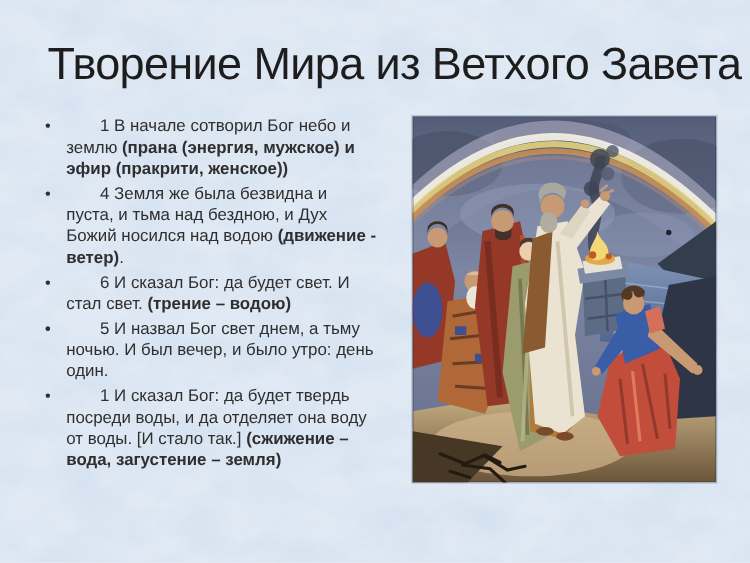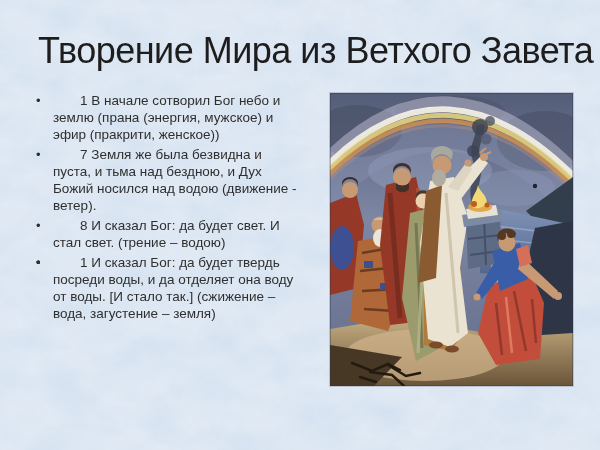--- a/index.html
+++ b/index.html
@@ -7,21 +7,21 @@
   .slide{position:relative;width:600px;height:450px;overflow:hidden;background:#cdddee;}
   .bg-texture{position:absolute;left:0;top:0;width:600px;height:450px;}
   .title{position:absolute;left:38px;top:30px;width:545px;margin:0;
          font-size:36px;font-weight:400;letter-spacing:-0.5px;color:#1d1d1d;
          font-family:"Liberation Sans",sans-serif;white-space:nowrap;}
   .bullets{position:absolute;left:0;top:92px;width:315px;}
   .bullet-item{position:relative;padding-left:53px;padding-right:12px;text-indent:27px;
                font-size:13.5px;line-height:17px;margin-bottom:3px;color:#2f2f2f;
                white-space:pre-wrap;}
   .bullet-item .dot{position:absolute;left:36px;top:0;text-indent:0;font-size:13px;}
-  .bullet-item .b{font-weight:400;text-align:center;}
+  .bullet-item .b{font-weight:700;text-align:center;}
   .painting{position:absolute;left:330px;top:93px;width:243px;height:293px;margin:0;
             box-shadow:0 0 0 1px rgba(120,130,150,.35);}
   .painting svg{display:block;width:100%;height:100%;}
 </style>
 </head>
 <body>
 
 <div class="slide">
 
   <svg class="bg-texture" width="600" height="450">
@@ -35,24 +35,24 @@
     </filter>
     <rect width="600" height="450" fill="#cdddee"></rect>
     <rect width="600" height="450" filter="url(#paperNoise)" opacity="0.45"></rect>
     <rect width="600" height="450" filter="url(#paperNoise2)" opacity="0.18"></rect>
   </svg>
 
   <h1 class="title">Творение Мира из Ветхого Завета</h1>
 
   <div class="bullets">
       <div class="bullet-item"><span class="dot">•</span><span>1 В начале сотворил Бог небо и землю </span><span class="b">(прана (энергия, мужское) и эфир (пракрити, женское))</span></div>
-      <div class="bullet-item"><span class="dot">•</span><span>7 Земля же была безвидна и пуста, и тьма над бездною, и Дух Божий носился над водою </span><span class="b">(движение - ветер)</span><span>.</span></div>
-      <div class="bullet-item"><span class="dot">•</span><span>8 И сказал Бог: да будет свет. И стал свет. </span><span class="b">(трение – водою)</span></div>
+      <div class="bullet-item"><span class="dot">•</span><span>4 Земля же была безвидна и пуста, и тьма над бездною, и Дух Божий носился над водою </span><span class="b">(движение - ветер)</span><span>.</span></div>
+      <div class="bullet-item"><span class="dot">•</span><span>6 И сказал Бог: да будет свет. И стал свет. </span><span class="b">(трение – водою)</span></div>
       <div class="bullet-item"><span class="dot">•</span></div>
-      <div class="bullet-item"><span class="dot">•</span></div>
+      <div class="bullet-item"><span class="dot">•</span><span>5 И назвал Бог свет днем, а тьму ночью. И был вечер, и было утро: день один.</span></div>
       <div class="bullet-item"><span class="dot">•</span><span>1 И сказал Бог: да будет твердь посреди воды, и да отделяет она воду от воды. [И стало так.] </span><span class="b">(сжижение – вода, загустение – земля)</span></div>
     </div>
 
   <figure class="painting">
     <svg viewBox="0 0 243 293" preserveAspectRatio="none">
       <defs>
         <linearGradient id="skyGrad" x1="0" y1="0" x2="0" y2="1">
           <stop offset="0" stop-color="#545d77"></stop>
           <stop offset="0.5" stop-color="#7d87a4"></stop>
           <stop offset="1" stop-color="#6a7390"></stop>

